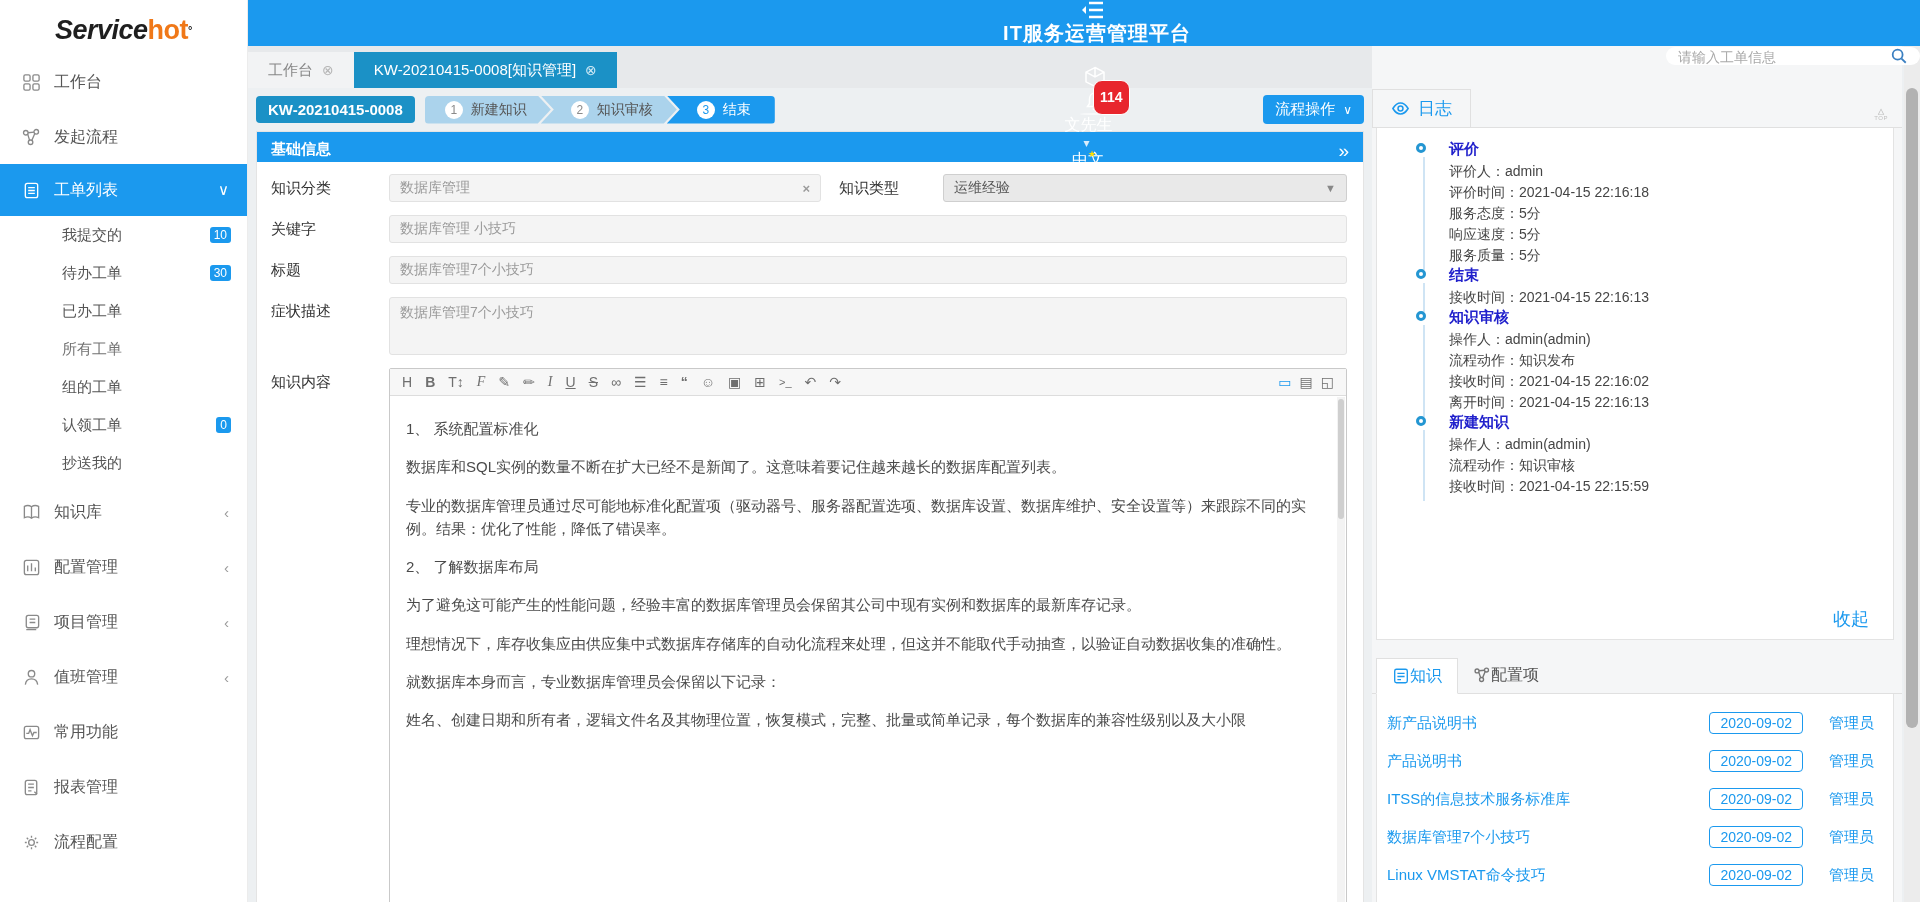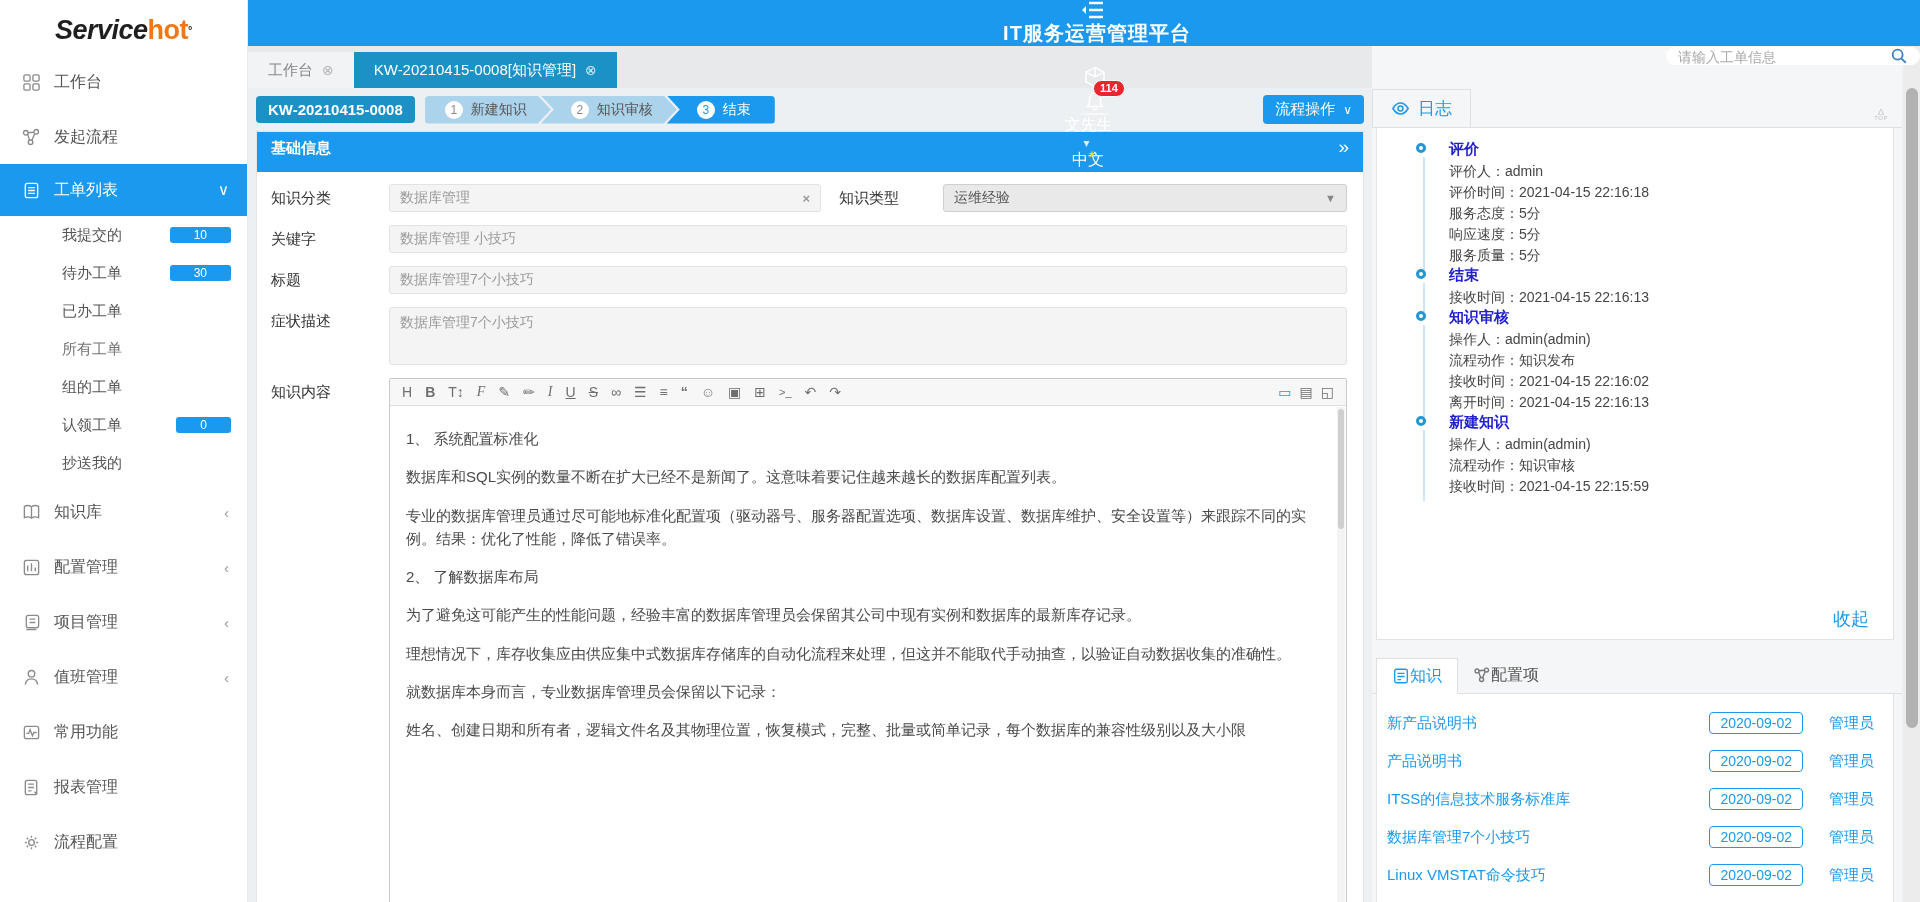--- a/index.html
+++ b/index.html
@@ -19,38 +19,38 @@
     padding:0 18px 0 22px; color:#555; font-size:16px; cursor:pointer; }
   .menu-item svg { width:19px; height:19px; stroke:#8a8a8a; fill:none; stroke-width:1.4; flex:0 0 19px; }
   .menu-item .chev { margin-left:auto; color:#9a9a9a; font-size:15px; }
   .menu-item.active { background:#1b99ee; color:#fff; margin-top:2px; height:52px; }
   .menu-item.active svg { stroke:#fff; }
   .menu-item.active .chev { color:#fff; }
   .sub-item { display:flex; align-items:center; height:38px; padding:0 16px 0 62px;
     color:#555; font-size:15px; cursor:pointer; }
   .sub-item.active { color:#737373;font-family:Liberation Serif, serif; }
   .sub-badge { margin-left:auto; background:#1b99ee; color:#fff; font-size:12px;
-    border-radius:3px; padding:2px 24px; line-height:1; }
+    border-radius:3px; padding:2px 4px; line-height:1; }
 
   
   .topbar { position:absolute; left:248px; top:0; width:1672px; height:46px; background:#1b99ee;
     display:flex; align-items:center; color:#fff; z-index:5;flex-direction:column; }
   .collapse-btn { margin-left:18px; display:flex; cursor:pointer; }
   .collapse-btn svg { width:24px; height:20px; stroke:#fff; stroke-width:2.4; fill:#fff; }
   .app-title { margin-left:26px; font-size:20px; font-weight:bold; letter-spacing:1px; }
   .search-box { margin-left:auto; width:254px; height:30px; background:#fff; border-radius:16px;
     display:flex; align-items:flex-end; padding:0 12px; }
   .search-box input { border:none; outline:none; flex:1; font-size:14px; color:#333; background:transparent;
     font-family:inherit; }
   .search-box input::placeholder { color:#a9a9a9; }
   .search-box svg { width:18px; height:18px; stroke:#3a7fc1; stroke-width:2; fill:none; }
   .tb-icon { margin-left:22px; display:flex; position:relative; cursor:pointer; }
   .tb-icon svg { width:24px; height:24px; stroke:#fff; stroke-width:1.5; fill:none; }
   .notif-badge { position:absolute; top:-9px; left:10px; background:#e8262d; color:#fff;
-    font-size:11px; font-weight:bold; border-radius:9px; padding:1px 6px; border:1px solid #fff; line-height:1.2; }
+    font-size:14px; font-weight:bold; border-radius:9px; padding:8px 6px; border:1px solid #fff; line-height:1.2; }
   .avatar { width:30px; height:30px; border-radius:50%; margin-left:22px; cursor:pointer;
     background:radial-gradient(circle at 50% 38%, #ecc89e 0 42%, #8a653f 43% 75%, #5d452c 76%);
     border:1px solid rgba(255,255,255,.6); }
   .user-name { margin-left:9px; font-size:16px; cursor:pointer; }
   .user-caret { font-size:12px; color:#d8ecfb; margin-left:5px; cursor:pointer; }
   .flag { width:26px; height:17px; background:#de2910; margin-left:30px; position:relative; border-radius:1px; }
   .flag span { position:absolute; left:2px; top:-1px; color:#ffde00; font-size:9px; }
   .lang { margin-left:28px; margin-right:20px; font-size:16px; cursor:pointer; }
 
   
@@ -75,22 +75,22 @@
     font-size:12px; display:flex; align-items:center; justify-content:center; }
   .step.first { clip-path:polygon(0 0, calc(100% - 13px) 0, 100% 50%, calc(100% - 13px) 100%, 0 100%); border-radius:4px 0 0 4px; }
   .step.mid { margin-left:-10px; padding-left:30px;
     clip-path:polygon(0 0, calc(100% - 13px) 0, 100% 50%, calc(100% - 13px) 100%, 0 100%, 13px 50%); }
   .step.last { margin-left:-10px; padding-left:30px; background:#1b99ee; color:#fff; border-radius:0 4px 4px 0;
     clip-path:polygon(0 0, 100% 0, 100% 100%, 0 100%, 13px 50%); }
   .step.last .num { color:#1b99ee; }
   .action-btn { margin-left:auto; background:#1b99ee; color:#fff; border-radius:4px;
     padding:5px 12px; font-size:15px; cursor:pointer; display:flex; gap:8px; align-items:center; }
   .card { background:#fff; border:1px solid #e4e4e4; min-height:800px; }
-  .section-bar { height:40px; background:#1b99ee; color:#fff; display:flex; align-items:flex-end;
-    padding:14px 14px; font-size:15px; font-weight:bold; }
+  .section-bar { height:30px; background:#1b99ee; color:#fff; display:flex; align-items:flex-start;
+    padding:8px 14px; font-size:15px; font-weight:bold; }
   .section-arrow { margin-left:auto; font-size:19px; font-weight:normal; cursor:pointer; }
   .form { padding:12px 16px 0 14px; }
   .frow { display:flex; align-items:flex-start; margin-bottom:13px; }
   .flabel { width:118px; flex:0 0 118px; font-size:15px; color:#333; padding-top:5px; }
   .flabel2 { width:122px; flex:0 0 122px; font-size:15px; color:#333; padding-top:5px; padding-left:18px; }
   .finput { background:#f4f4f4; border:1px solid #e2e2e2; border-radius:3px; min-height:28px;
     display:flex; align-items:center; padding:0 10px; color:#9a9a9a; font-size:14px; }
   .w-cat { flex:0 0 432px; }
   .grow { flex:1; }
   .fselect { background:#e9e9e9; border:1px solid #cfcfcf; color:#555; }

